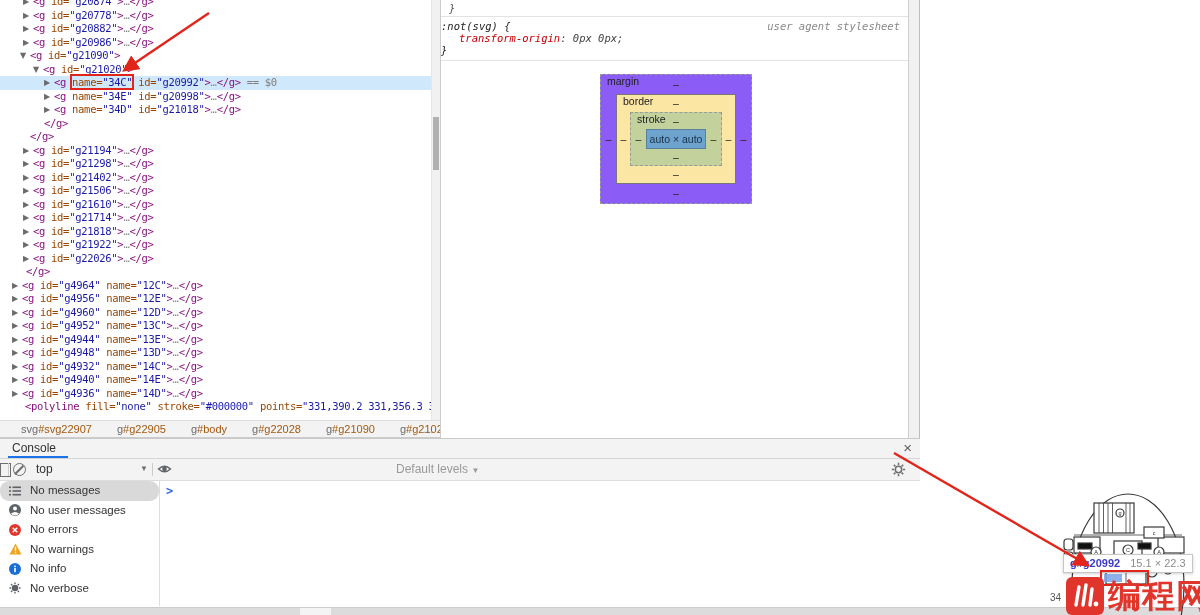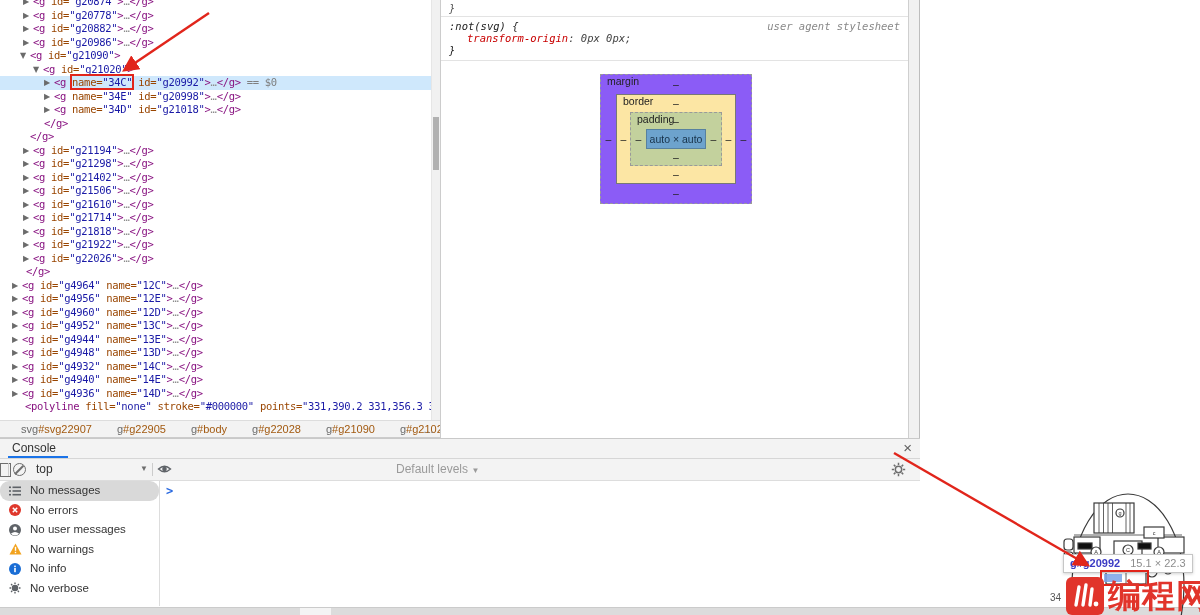--- a/index.html
+++ b/index.html
@@ -23,21 +23,21 @@
           border-top:1px solid #ddd;border-bottom:1px solid #ccc;font-size:11px;line-height:17px;
           white-space:nowrap;overflow:hidden;padding-left:5px;box-sizing:border-box;}
   .crumb{display:inline-block;margin-right:9px;cursor:default;margin-left:16px;}
   .ctag{color:#6b6b6b}.cid{color:#a2590f}
   #crumb-more{position:absolute;right:6px;top:0;color:#777;}
   
   #styles{position:absolute;left:440px;top:0;width:468px;height:438px;background:#fff;
           border-left:1px solid #ccc;font-family:"DejaVu Sans Mono",monospace;font-size:10.5px;color:#333;box-sizing:border-box;}
   .sline{padding:2px 8px;font-style:italic;color:#555;}
   .sdiv{border-top:1px solid #e3e3e3;}
-  .rule{padding:3px 8px 4px 8px;}
+  .rule{padding:3px 8px 4px 0;}
   .sel-line{display:flex;justify-content:space-between;font-style:italic;}
   .selector{color:#222;}
   .origin{color:#888;}
   .prop-line{padding-left:18px;font-style:italic;}
   .prop{color:#c80000}.pval{color:#444}
   
   #bm{position:absolute;left:159px;top:74px;width:152px;height:130px;background:#8b5cf6;
       border:1px dashed #9a9a9a;box-sizing:border-box;display:flex;flex-direction:column;align-items:center;
       font-size:10.5px;color:#222;font-family:"Liberation Sans",sans-serif;}
   .bm-edge{height:19px;line-height:19px;width:100%;text-align:center;position:relative;}
@@ -165,21 +165,21 @@
       <span class="bm-lbl">margin</span>
       <div class="bm-edge">–</div>
       <div class="bm-mid">
         <span class="bm-dash">–</span>
         <div id="bm-border" style="position:relative">
           <span class="bm-lbl">border</span>
           <div class="bm-edge">–</div>
           <div class="bm-mid">
             <span class="bm-dash">–</span>
             <div id="bm-pad" style="position:relative">
-              <span class="bm-lbl">padding</span>
+              <span class="bm-lbl">stroke</span>
               <div class="bm-edge">–</div>
               <div class="bm-mid">
                 <span class="bm-dash">–</span>
                 <div id="bm-content">auto × auto</div>
                 <span class="bm-dash">–</span>
               </div>
               <div class="bm-edge">–</div>
             </div>
             <span class="bm-dash">–</span>
           </div>
@@ -234,28 +234,28 @@
                 <g fill="#5f6368">
                   <rect x="0" y="1.5" width="2" height="1.6"></rect>
                   <rect x="3.5" y="1.5" width="8.5" height="1.6"></rect>
                   <rect x="0" y="5.2" width="2" height="1.6"></rect>
                   <rect x="3.5" y="5.2" width="8.5" height="1.6"></rect>
                   <rect x="0" y="8.9" width="2" height="1.6"></rect>
                   <rect x="3.5" y="8.9" width="8.5" height="1.6"></rect>
                 </g>
               </svg></span><span>No messages</span></div>
           <div class="citem"><span><svg width="12" height="12" viewBox="0 0 12 12" style="position: absolute; left: 9px; top: 3.5px;">
-                <circle cx="6" cy="6" r="6" fill="#df382c"></circle>
-                <path d="M3.8 3.8 L8.2 8.2 M8.2 3.8 L3.8 8.2" stroke="#fff" stroke-width="1.5"></path>
-              </svg></span><span>No errors</span></div>
-          <div class="citem"><span><svg width="12" height="12" viewBox="0 0 12 12" style="position: absolute; left: 9px; top: 3.5px;">
                 <circle cx="6" cy="6" r="6" fill="#5f6368"></circle>
                 <circle cx="6" cy="4.4" r="2" fill="#fff"></circle>
                 <path d="M1.8 9.8 Q6 6.4 10.2 9.8 A6 6 0 0 1 1.8 9.8" fill="#fff"></path>
               </svg></span><span>No user messages</span></div>
+          <div class="citem"><span><svg width="12" height="12" viewBox="0 0 12 12" style="position: absolute; left: 9px; top: 3.5px;">
+                <circle cx="6" cy="6" r="6" fill="#df382c"></circle>
+                <path d="M3.8 3.8 L8.2 8.2 M8.2 3.8 L3.8 8.2" stroke="#fff" stroke-width="1.5"></path>
+              </svg></span><span>No errors</span></div>
           <div class="citem"><span><svg width="13" height="12" viewBox="0 0 13 12" style="position: absolute; left: 9px; top: 3.5px;">
                 <path d="M6.5 0.5 L12.5 11.5 H0.5 Z" fill="#f2a21d"></path>
                 <rect x="5.8" y="3.8" width="1.4" height="4" fill="#fff"></rect>
                 <rect x="5.8" y="8.8" width="1.4" height="1.4" fill="#fff"></rect>
               </svg></span><span>No warnings</span></div>
           <div class="citem"><span><svg width="12" height="12" viewBox="0 0 12 12" style="position: absolute; left: 9px; top: 3.5px;">
                 <circle cx="6" cy="6" r="6" fill="#1a6dd5"></circle>
                 <rect x="5.2" y="5" width="1.6" height="4.2" fill="#fff"></rect>
                 <rect x="5.2" y="2.6" width="1.6" height="1.6" fill="#fff"></rect>
               </svg></span><span>No info</span></div>

